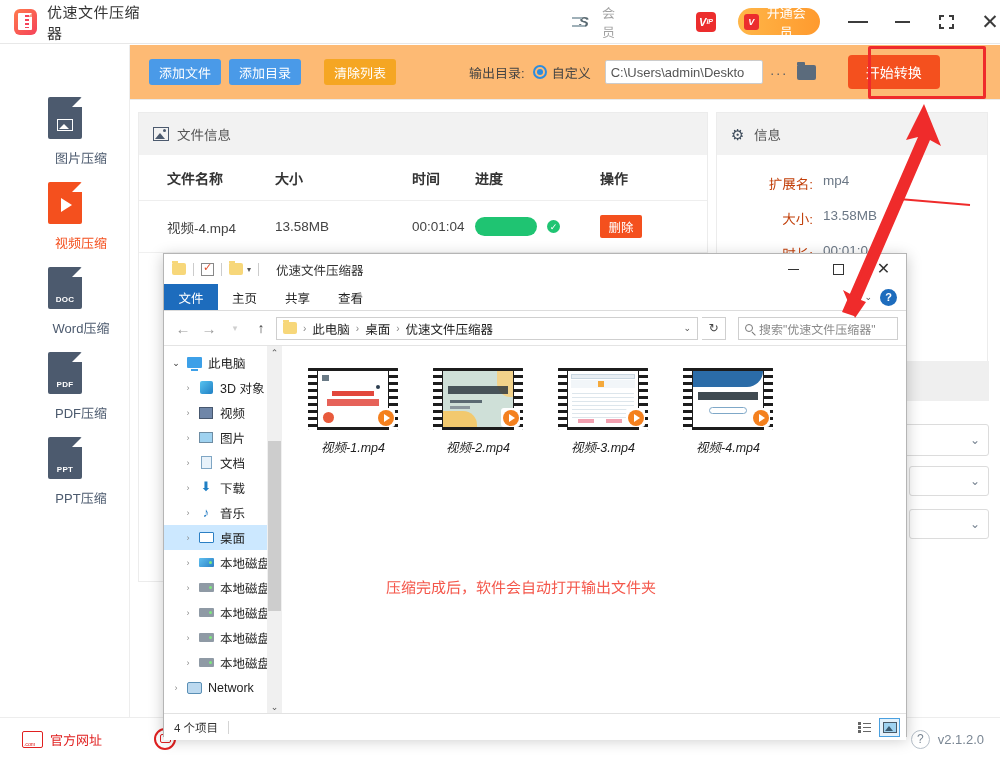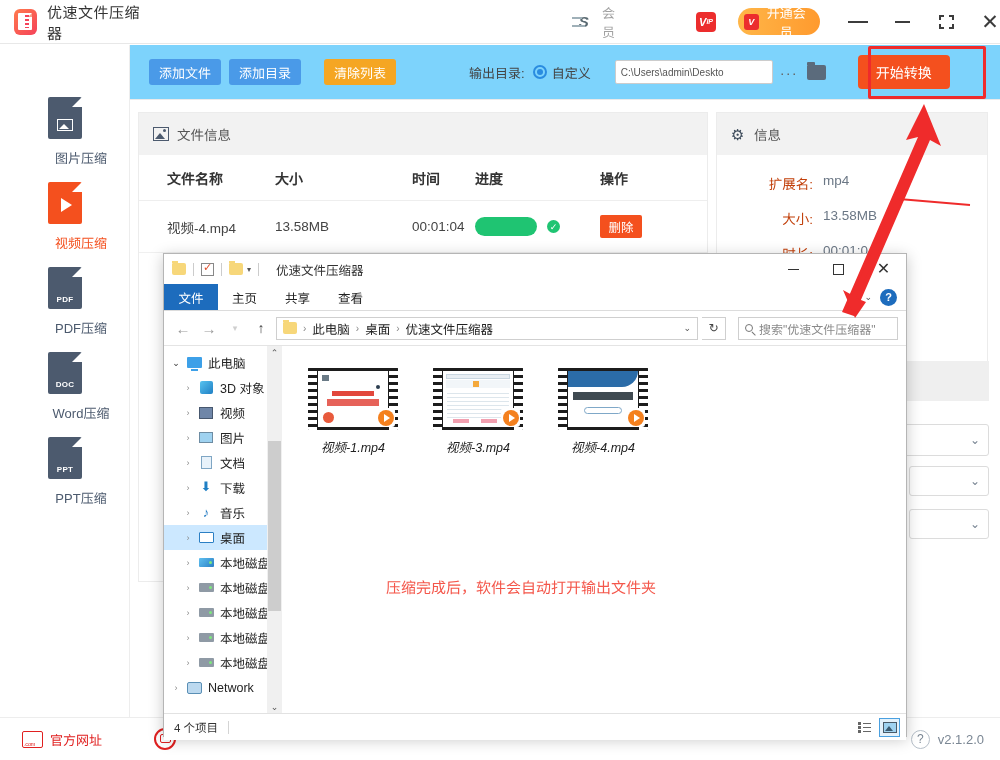--- a/index.html
+++ b/index.html
@@ -86,21 +86,21 @@
   .ico-max i { position: absolute; width: 5px; height: 5px; border: 2px solid #3c3c3c; }
   .ico-max i:nth-child(1) { left: 0; top: 0; border-right: none; border-bottom: none; }
   .ico-max i:nth-child(2) { right: 0; top: 0; border-left: none; border-bottom: none; }
   .ico-max i:nth-child(3) { left: 0; bottom: 0; border-right: none; border-top: none; }
   .ico-max i:nth-child(4) { right: 0; bottom: 0; border-left: none; border-top: none; }
   .ico-close { font-size: 21px; line-height: 1; color: #3c3c3c; font-weight: 300; }
 
   
   .toolbar {
     position: absolute; left: 130px; top: 45px; width: 870px; height: 55px;
-    background: #7dd3fc; border-bottom: 1px solid #eaeaea;
+    background: #fdba74; border-bottom: 1px solid #eaeaea;
     display: flex; align-items: center;
   }
   .btn-blue {
     height: 26px; padding: 0 10px; border-radius: 3px; border: none;
     background: #4a9ae8; color: #fff; font-size: 13px; cursor: pointer;
     display: flex; align-items: center;
   }
   .btn-orange {
     height: 26px; padding: 0 10px; border-radius: 3px; border: none;
     background: #f5a623; color: #fff; font-size: 13px; cursor: pointer;
@@ -108,22 +108,22 @@
   }
   .out-label { font-size: 13px; color: #444; margin-left: 73px; }
   .radio-wrap { display: flex; align-items: center; gap: 5px; margin-left: 8px; cursor: pointer; }
   .radio {
     width: 14px; height: 14px; border-radius: 50%; border: 2px solid #2a8ce0;
     display: flex; align-items: center; justify-content: center;
   }
   .radio::after { content: ""; width: 6px; height: 6px; border-radius: 50%; background: #2a8ce0; }
   .radio-label { font-size: 13px; color: #444; }
   .path-box {
-    margin-left: 24px; width: 158px; height: 24px; border: 1px solid #ccc;
-    background: #fff; font-size: 10px; color: #555; padding: 0 5px;
+    margin-left: 14px; width: 158px; height: 24px; border: 1px solid #ccc;
+    background: #fff; font-size: 13px; color: #555; padding: 0 5px;
     display: flex; align-items: center; overflow: hidden; white-space: nowrap;
     border-radius: 2px;
   }
   .dots-btn { margin-left: 7px; font-size: 15px; color: #666; cursor: pointer; letter-spacing: 1px; }
   .folder-ico {
     margin-left: 9px; width: 19px; height: 15px; background: #5b6b7c;
     border-radius: 1px 2px 2px 2px; position: relative; cursor: pointer;
   }
   .folder-ico::before {
     content: ""; position: absolute; left: 0; top: -3px; width: 8px; height: 3px;
@@ -586,29 +586,29 @@
       <div class="side-label">图片压缩</div>
     </div>
     <div class="side-item">
       <div class="file-ico active">
           <div class="play-glyph"></div>
         </div>
       <div class="side-label active">视频压缩</div>
     </div>
     <div class="side-item">
       <div class="file-ico">
-          <span class="tag">PDF</span>
-        </div>
-      <div class="side-label">PDF压缩</div>
+          <span class="tag">DOC</span>
+        </div>
+      <div class="side-label">Word压缩</div>
     </div>
     <div class="side-item">
       <div class="file-ico">
-          <span class="tag">DOC</span>
-        </div>
-      <div class="side-label">Word压缩</div>
+          <span class="tag">PDF</span>
+        </div>
+      <div class="side-label">PDF压缩</div>
     </div>
     <div class="side-item">
       <div class="file-ico">
           <span class="tag">PPT</span>
         </div>
       <div class="side-label">PPT压缩</div>
     </div>
   </div>
 
   <div class="panel-files">
@@ -864,20 +864,39 @@
                     <i class="ball"></i>
               </div>
                 </div>
               <div class="play-badge">
                   <div class="circ">
                     <div class="tri"></div>
                   </div>
                 </div>
             </div>
             <div class="thumb-name">视频-1.mp4</div>
+          </div>
+          <div class="thumb-cell">
+            <div class="film">
+              <div class="film-inner">
+                  <div class="art art2">
+                <i class="corner"></i>
+                    <i class="corner2"></i>
+                    <i class="t"></i>
+                    <i class="s1"></i>
+                    <i class="s2"></i>
+              </div>
+                </div>
+              <div class="play-badge">
+                  <div class="circ">
+                    <div class="tri"></div>
+                  </div>
+                </div>
+            </div>
+            <div class="thumb-name">视频-2.mp4</div>
           </div>
           <div class="thumb-cell">
             <div class="film">
               <div class="film-inner">
                   <div class="art art3">
                 <i class="tbar"></i>
                     <i class="ribbon"></i>
                     <i class="rb" style="left:30px"></i>
                     <i class="grid"></i>
                 <i class="hl"></i>

